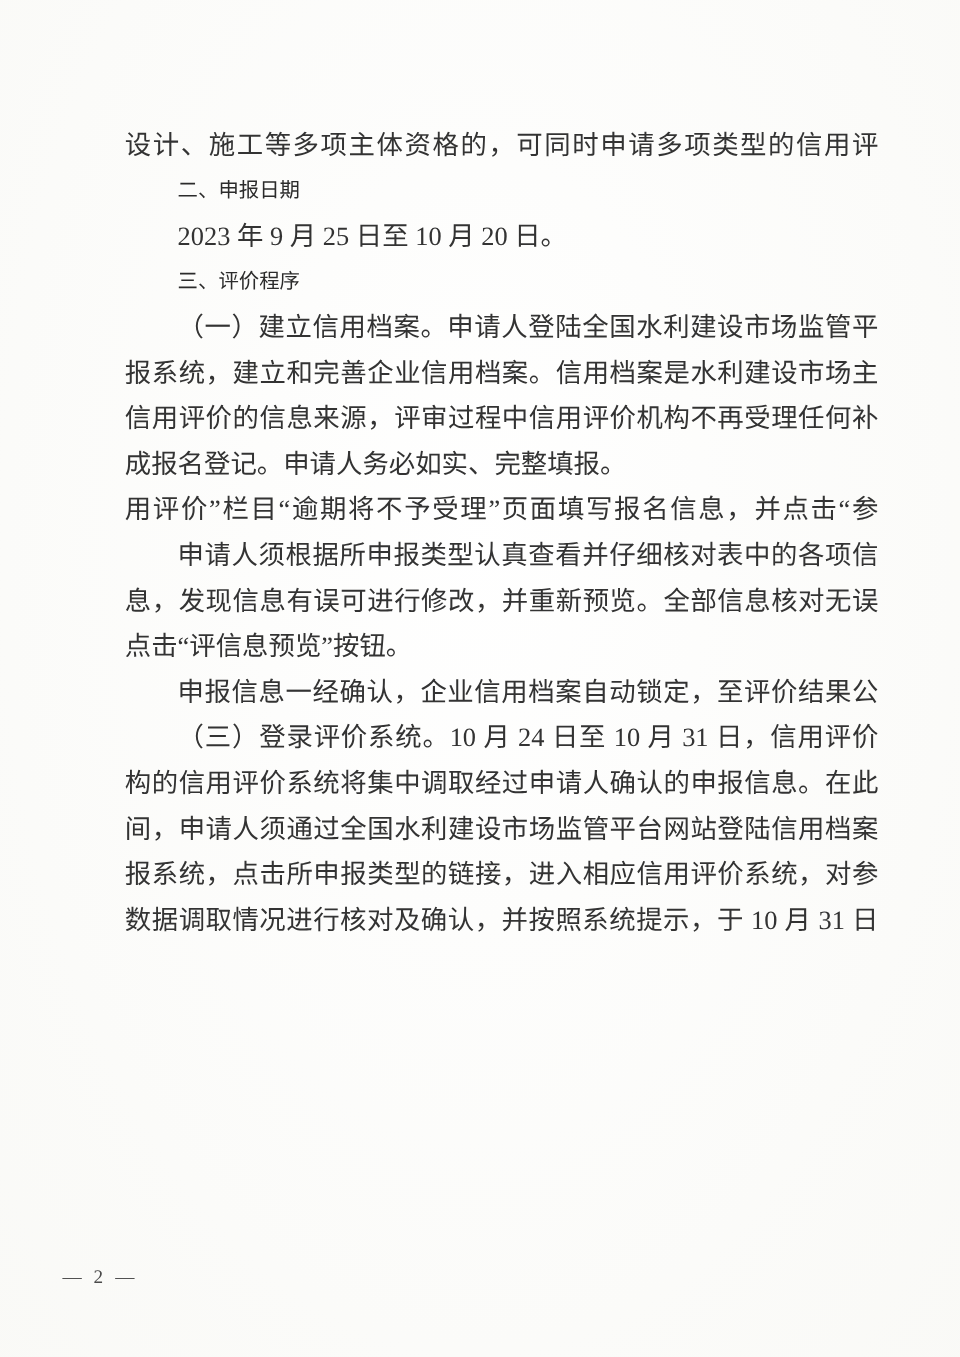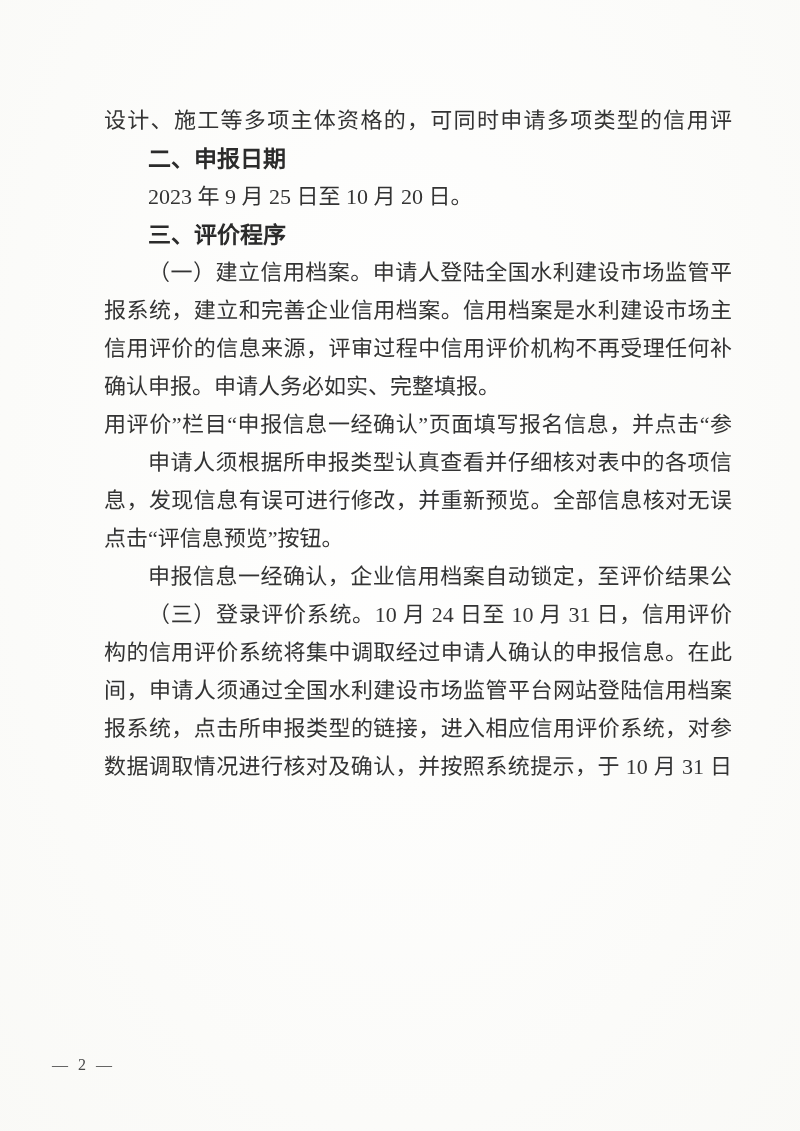--- a/index.html
+++ b/index.html
@@ -47,22 +47,22 @@
     text-align: justify;
     text-align-last: justify;
   }
 
   .line.indent {
     padding-left: 44px; 
   }
 
   .line.heading {
     font-family: "Liberation Sans", "DejaVu Sans", sans-serif;
-    font-weight: 700;
-    font-size: 23px;
+    font-weight: 400;
+    font-size: 17px;
     color: #2b2b2b;
   }
 
   .page-number {
     position: absolute;
     left: 52px;
     top: 1056px;
     font-size: 16px;
     letter-spacing: 3px;
     color: #4a4a4a;
@@ -74,22 +74,22 @@
 
 <div class="doc-page">
   <div class="doc-content">
       <div class="line justify">设计、施工等多项主体资格的，可同时申请多项类型的信用评价。</div>
       <div class="line indent heading">二、申报日期</div>
       <div class="line indent">2023 年 9 月 25 日至 10 月 20 日。</div>
       <div class="line indent heading">三、评价程序</div>
       <div class="line indent justify">（一）建立信用档案。申请人登陆全国水利建设市场监管平台</div>
       <div class="line justify">报系统，建立和完善企业信用档案。信用档案是水利建设市场主体</div>
       <div class="line justify">信用评价的信息来源，评审过程中信用评价机构不再受理任何补充</div>
-      <div class="line">确认申报。申请人务必如实、完整填报。</div>
-      <div class="line justify">用评价”栏目“申报信息一经确认”页面填写报名信息，并点击“参</div>
+      <div class="line">成报名登记。申请人务必如实、完整填报。</div>
+      <div class="line justify">用评价”栏目“逾期将不予受理”页面填写报名信息，并点击“参</div>
       <div class="line indent justify">申请人须根据所申报类型认真查看并仔细核对表中的各项信</div>
       <div class="line justify">息，发现信息有误可进行修改，并重新预览。全部信息核对无误后，</div>
       <div class="line">点击“评信息预览”按钮。</div>
       <div class="line indent justify">申报信息一经确认，企业信用档案自动锁定，至评价结果公告</div>
       <div class="line indent justify">（三）登录评价系统。10 月 24 日至 10 月 31 日，信用评价机</div>
       <div class="line justify">构的信用评价系统将集中调取经过申请人确认的申报信息。在此期</div>
       <div class="line justify">间，申请人须通过全国水利建设市场监管平台网站登陆信用档案填</div>
       <div class="line justify">报系统，点击所申报类型的链接，进入相应信用评价系统，对参评</div>
       <div class="line justify">数据调取情况进行核对及确认，并按照系统提示，于 10 月 31 日 24</div>
     </div>

